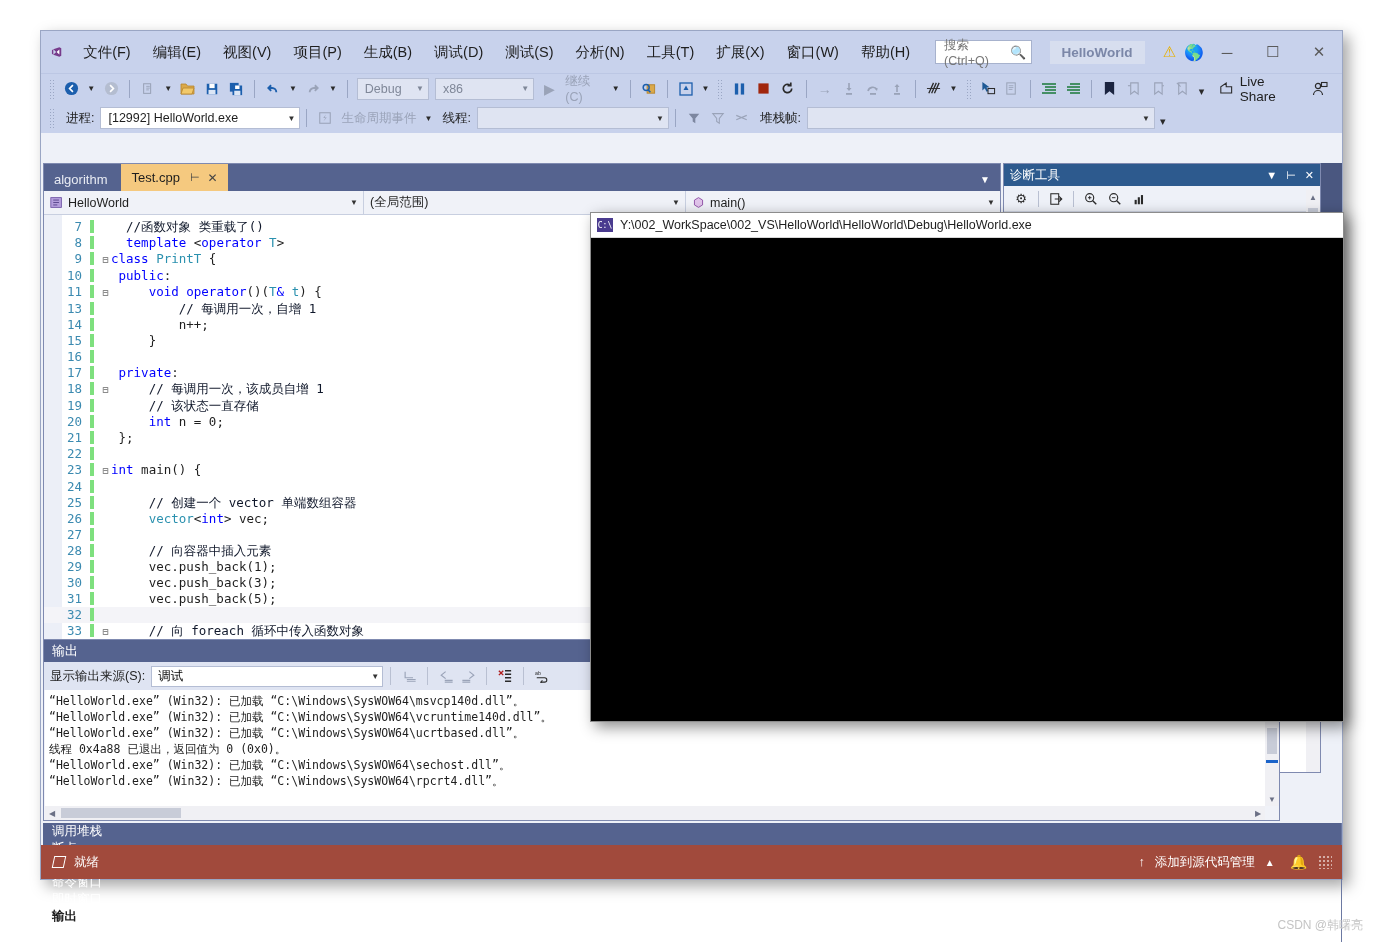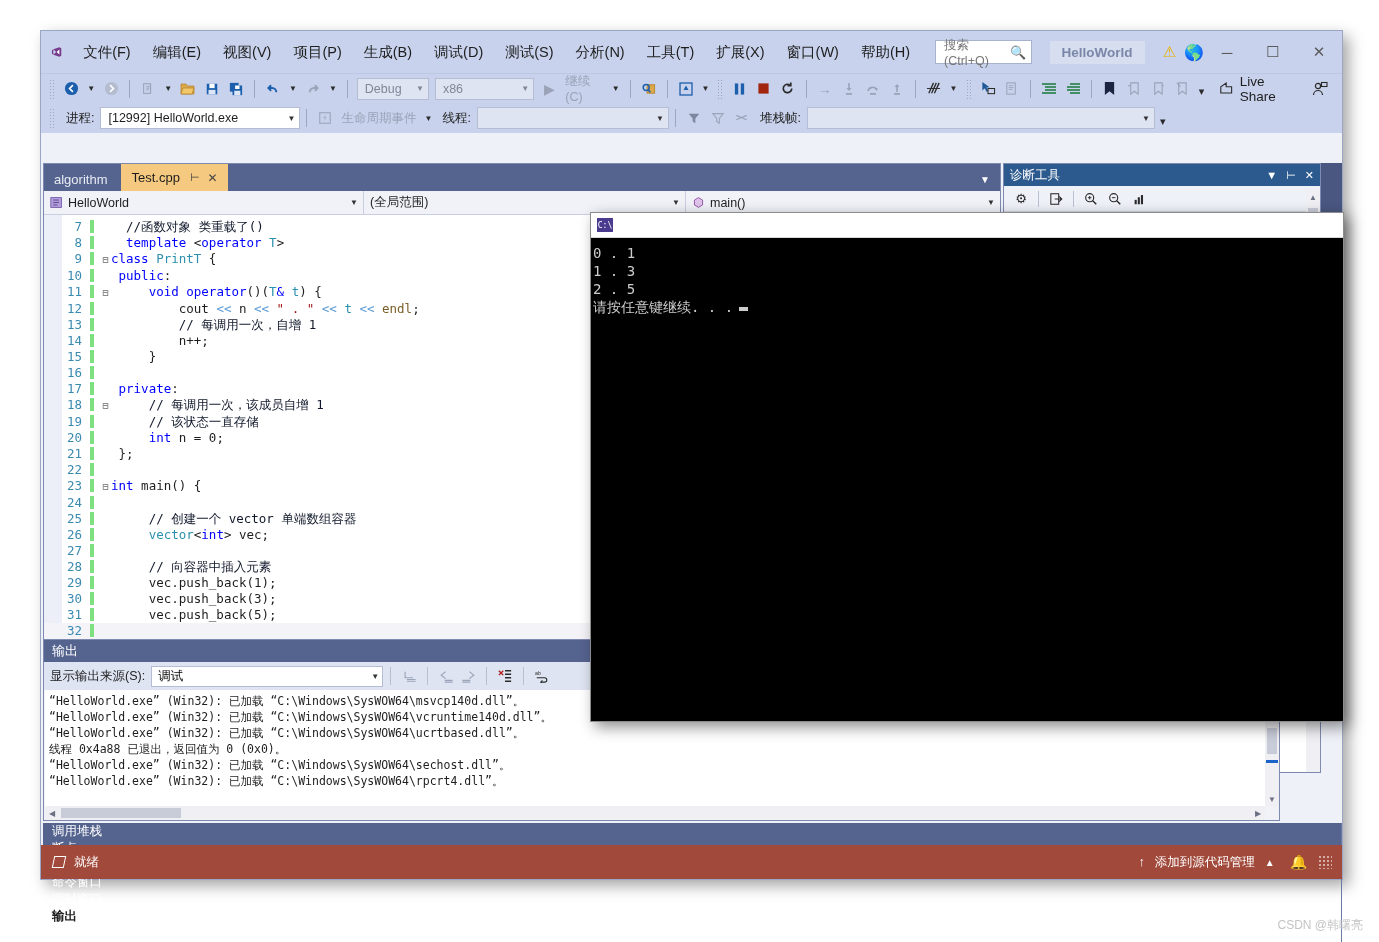--- a/index.html
+++ b/index.html
@@ -625,21 +625,20 @@
         </div>
 
         <div class="codearea">
           <div class="gutter-bg"></div>
           <div class="codescroll">
             <pre class="code" id="codehost"><span class=""><span class="ln">7</span><span class="chg"></span><span class="fold"></span>  <span class="cmt">//函数对象 类重载了()</span>
 </span><span class=""><span class="ln">8</span><span class="chg"></span><span class="fold"></span>  <span class="kw">template</span> <span class="txt">&lt;</span><span class="kw">operator</span> <span class="typ">T</span><span class="txt">&gt;</span>
 </span><span class=""><span class="ln">9</span><span class="chg"></span><span class="fold">⊟</span><span class="kw">class</span> <span class="typ">PrintT</span> {
 </span><span class=""><span class="ln">10</span><span class="chg"></span><span class="fold"></span> <span class="kw">public</span>:
 </span><span class=""><span class="ln">11</span><span class="chg"></span><span class="fold">⊟</span>     <span class="kw">void</span> <span class="kw">operator</span>()(<span class="typ">T</span><span class="kw">&amp;</span> <span class="typ">t</span>) {
-</span><span class=""><span class="ln">12</span><span class="chg"></span><span class="fold"></span>         <span class="txt">cout</span> <span class="opr">&lt;&lt;</span> n <span class="opr">&lt;&lt;</span> <span class="str">" . "</span> <span class="opr">&lt;&lt;</span> <span class="typ">t</span> <span class="opr">&lt;&lt;</span> <span class="fn">endl</span>;
 </span><span class=""><span class="ln">13</span><span class="chg"></span><span class="fold"></span>         <span class="cmt">// 每调用一次，自增 1</span>
 </span><span class=""><span class="ln">14</span><span class="chg"></span><span class="fold"></span>         n++;
 </span><span class=""><span class="ln">15</span><span class="chg"></span><span class="fold"></span>     }
 </span><span class=""><span class="ln">16</span><span class="chg"></span><span class="fold"></span>
 </span><span class=""><span class="ln">17</span><span class="chg"></span><span class="fold"></span> <span class="kw">private</span>:
 </span><span class=""><span class="ln">18</span><span class="chg"></span><span class="fold">⊟</span>     <span class="cmt">// 每调用一次，该成员自增 1</span>
 </span><span class=""><span class="ln">19</span><span class="chg"></span><span class="fold"></span>     <span class="cmt">// 该状态一直存储</span>
 </span><span class=""><span class="ln">20</span><span class="chg"></span><span class="fold"></span>     <span class="kw">int</span> n = <span class="txt">0</span>;
 </span><span class=""><span class="ln">21</span><span class="chg"></span><span class="fold"></span> };
 </span><span class=""><span class="ln">22</span><span class="chg"></span><span class="fold"></span>
@@ -846,22 +845,19 @@
         <span style="font-size:14px;padding-left:6px">🔔</span>
         <span class="sb-grip"></span>
       </div>
     </div>
 
   </div>
 
   <div id="console">
     <div class="con-title">
       <span class="con-ico">C:\</span>
+      <span class="con-title-text">Y:\002_WorkSpace\002_VS\HelloWorld\HelloWorld\Debug\HelloWorld.exe</span>
     </div>
-    <pre class="context" id="conhost">0 . 1
-1 . 3
-2 . 5
-请按任意键继续. . .<span class="caretblk"></span></pre>
   </div>
 
   <div class="watermark">CSDN @韩曙亮</div>
 
 </div>
 
 </body></html>

